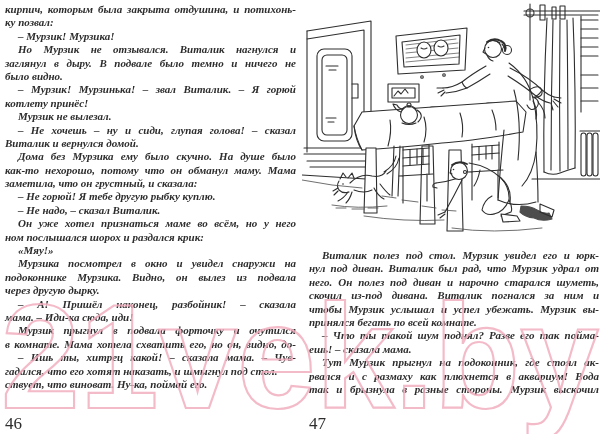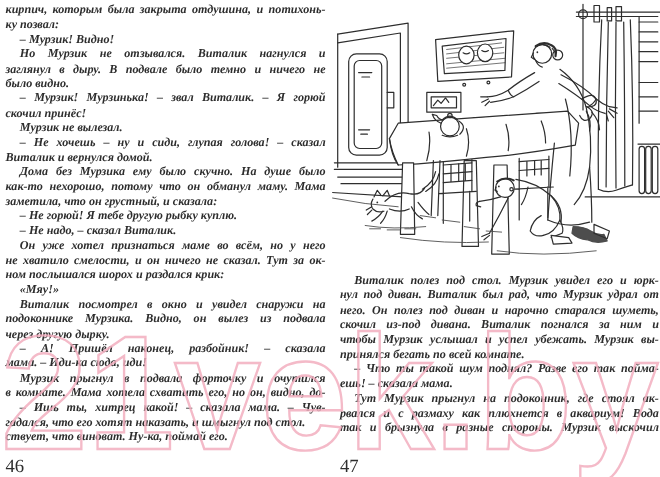--- a/index.html
+++ b/index.html
@@ -28,39 +28,38 @@
   #pagenum-right{left:309px;}
   #illustration{position:absolute;left:302px;top:0;}
   #watermark{position:absolute;left:0;top:0;pointer-events:none;}
 </style>
 </head>
 <body>
 
 <div id="left-text" class="page-text">
     <div class="line">кирпич, которым была закрыта отдушина, и потихонь-</div>
     <div class="line end">ку позвал:</div>
-    <div class="line ind end">– Мурзик! Видно!</div>
+    <div class="line ind end">– Мурзик! Мурзика!</div>
     <div class="line ind">Но Мурзик не отзывался. Виталик нагнулся и</div>
     <div class="line">заглянул в дыру. В подвале было темно и ничего не</div>
     <div class="line end">было видно.</div>
     <div class="line ind">– Мурзик! Мурзинька! – звал Виталик. – Я горюй</div>
-    <div class="line end">скочил принёс!</div>
+    <div class="line end">котлету принёс!</div>
     <div class="line ind end">Мурзик не вылезал.</div>
     <div class="line ind">– Не хочешь – ну и сиди, глупая голова! – сказал</div>
     <div class="line end">Виталик и вернулся домой.</div>
     <div class="line ind">Дома без Мурзика ему было скучно. На душе было</div>
     <div class="line">как-то нехорошо, потому что он обманул маму. Мама</div>
     <div class="line end">заметила, что он грустный, и сказала:</div>
     <div class="line ind end">– Не горюй! Я тебе другую рыбку куплю.</div>
     <div class="line ind end">– Не надо, – сказал Виталик.</div>
     <div class="line ind">Он уже хотел признаться маме во всём, но у него</div>
-    <div class="line">не хватило смелости, и он ничего не сказал. Тут за ок-</div>
     <div class="line end">ном послышался шорох и раздался крик:</div>
     <div class="line ind end">«Мяу!»</div>
-    <div class="line ind">Виталик посмотрел в окно и увидел снаружи на</div>
+    <div class="line ind">Мурзика посмотрел в окно и увидел снаружи на</div>
     <div class="line">подоконнике Мурзика. Видно, он вылез из подвала</div>
     <div class="line end">через другую дырку.</div>
     <div class="line ind">– А! Пришёл наконец, разбойник! – сказала</div>
     <div class="line end">мама. – Иди-ка сюда, иди!</div>
     <div class="line ind">Мурзик прыгнул в подвала форточку и очутился</div>
     <div class="line">в комнате. Мама хотела схватить его, но он, видно, до-</div>
     <div class="line ind">– Ишь ты, хитрец какой! – сказала мама. – Чув-</div>
     <div class="line end">гадался, что его хотят наказать, и шмыгнул под стол.</div>
     <div class="line end">ствует, что виноват. Ну-ка, поймай его.</div>
   </div>

